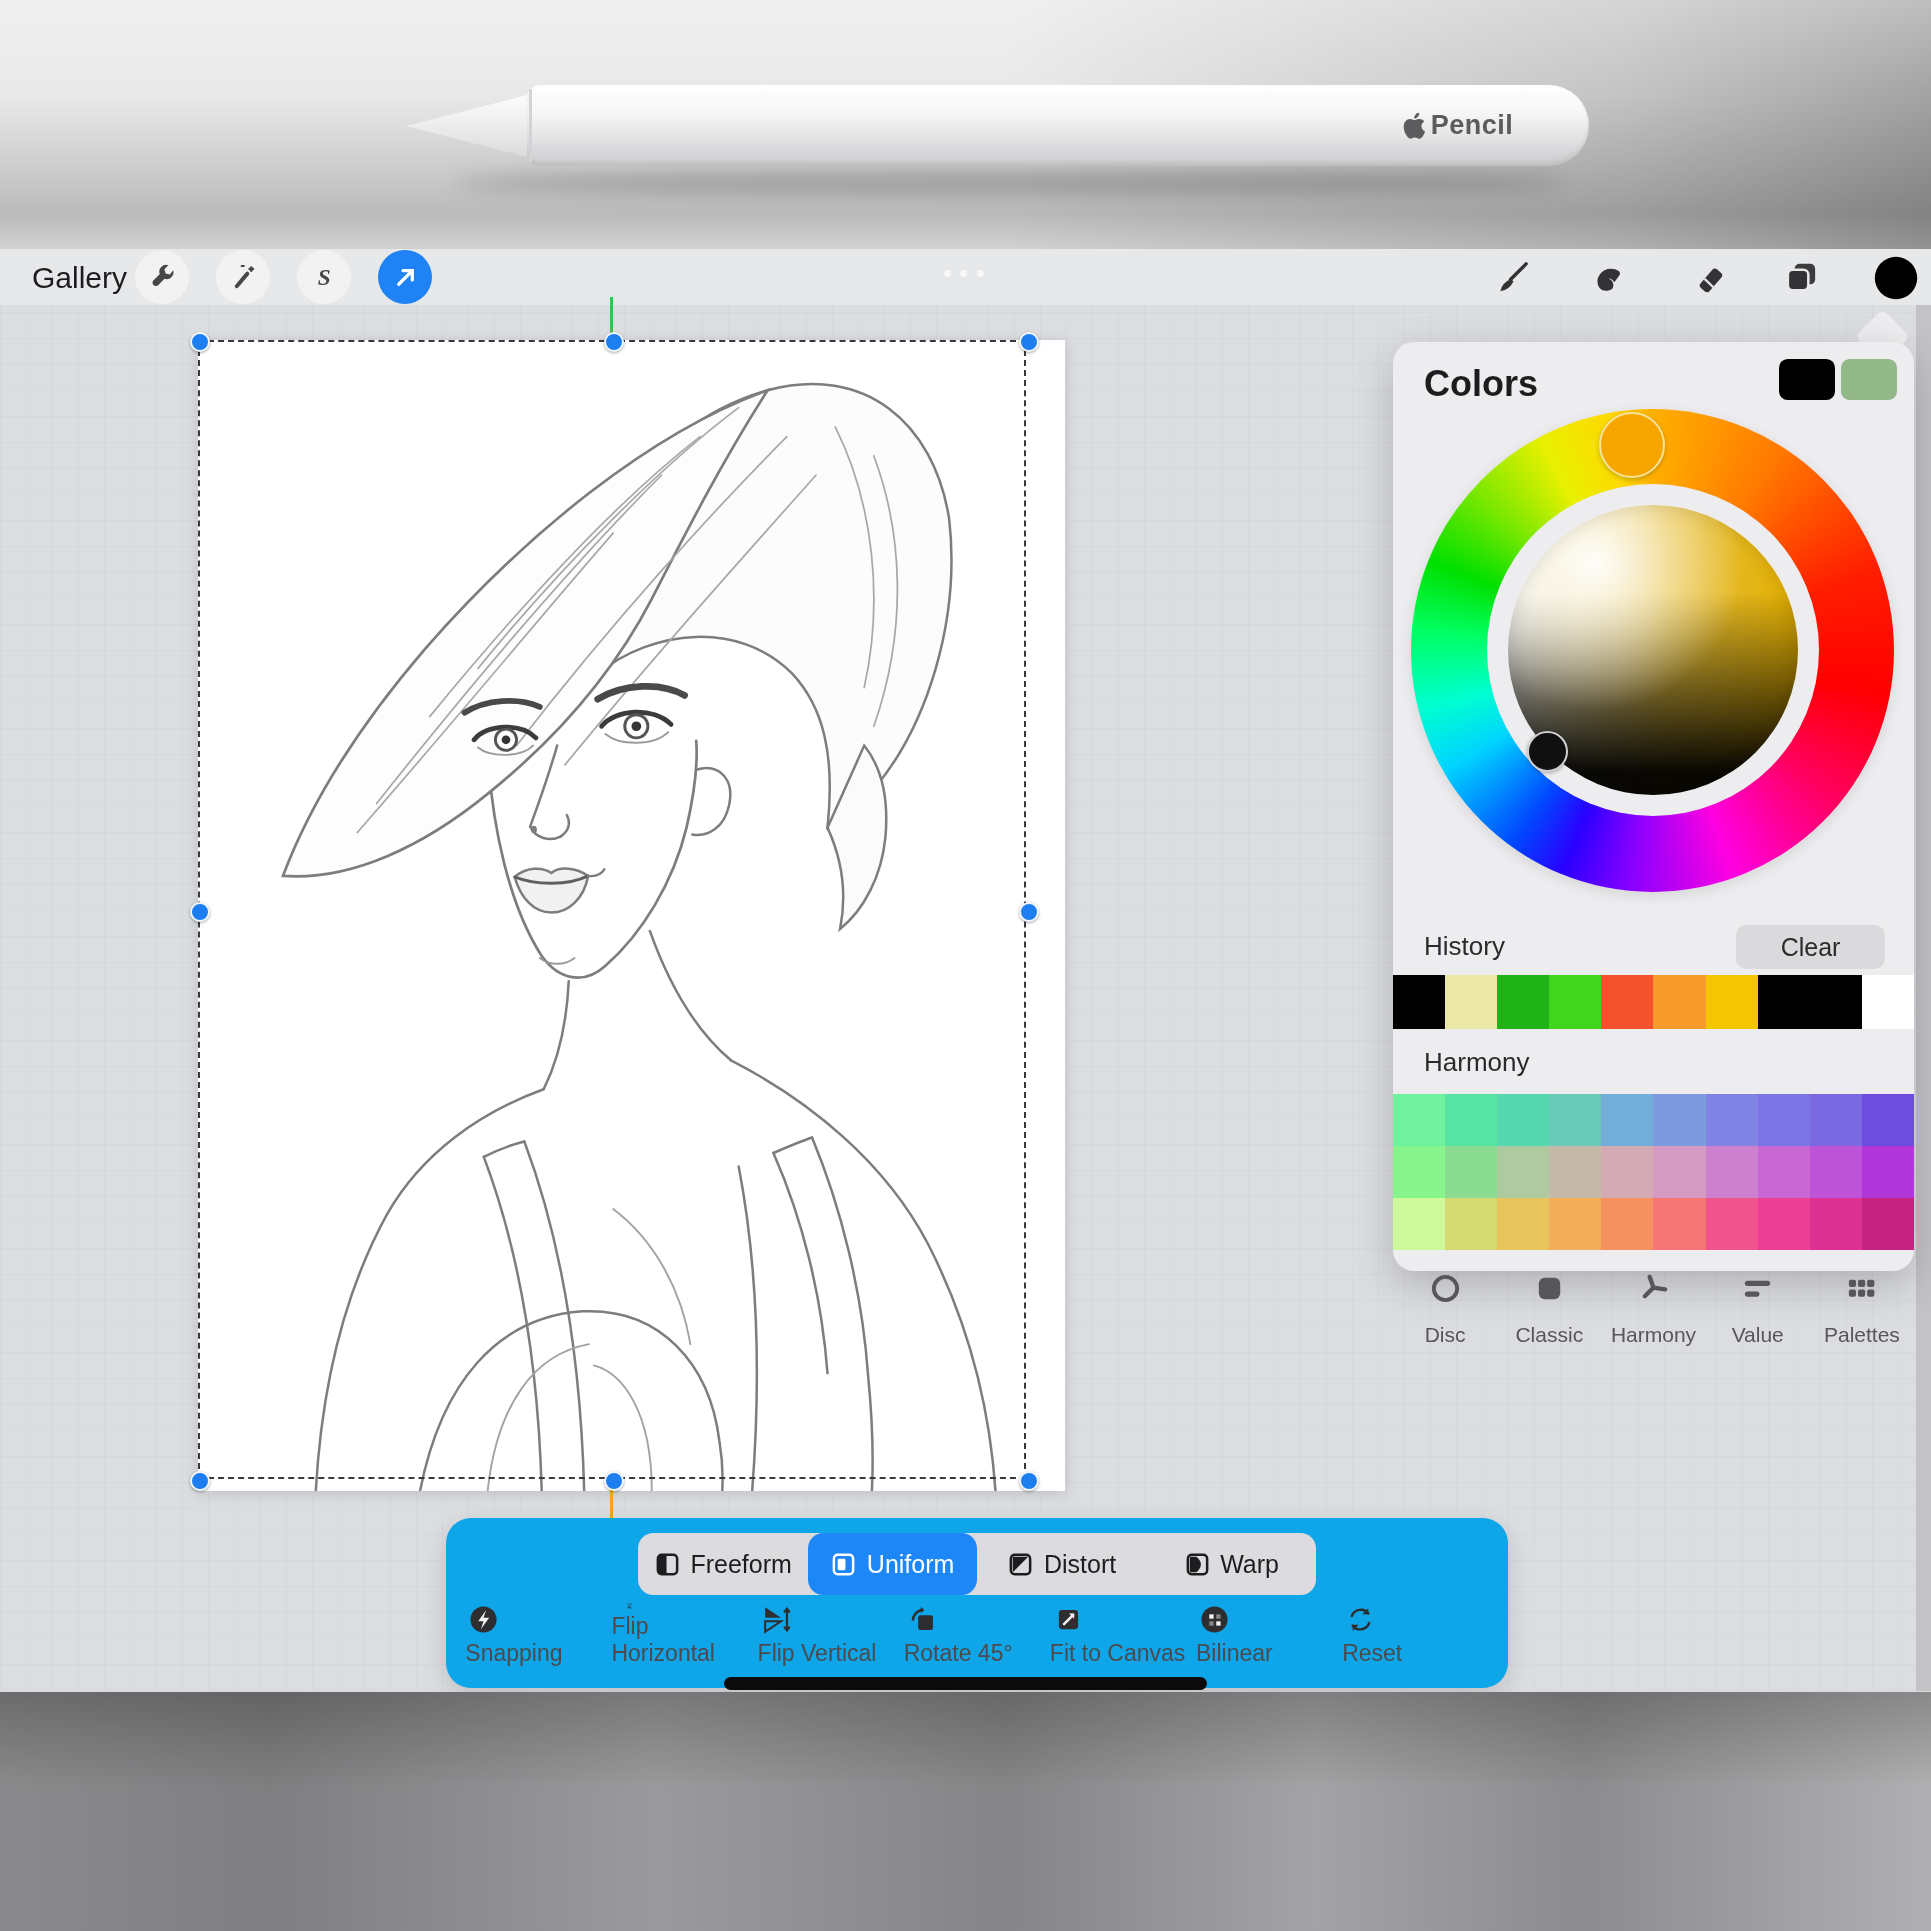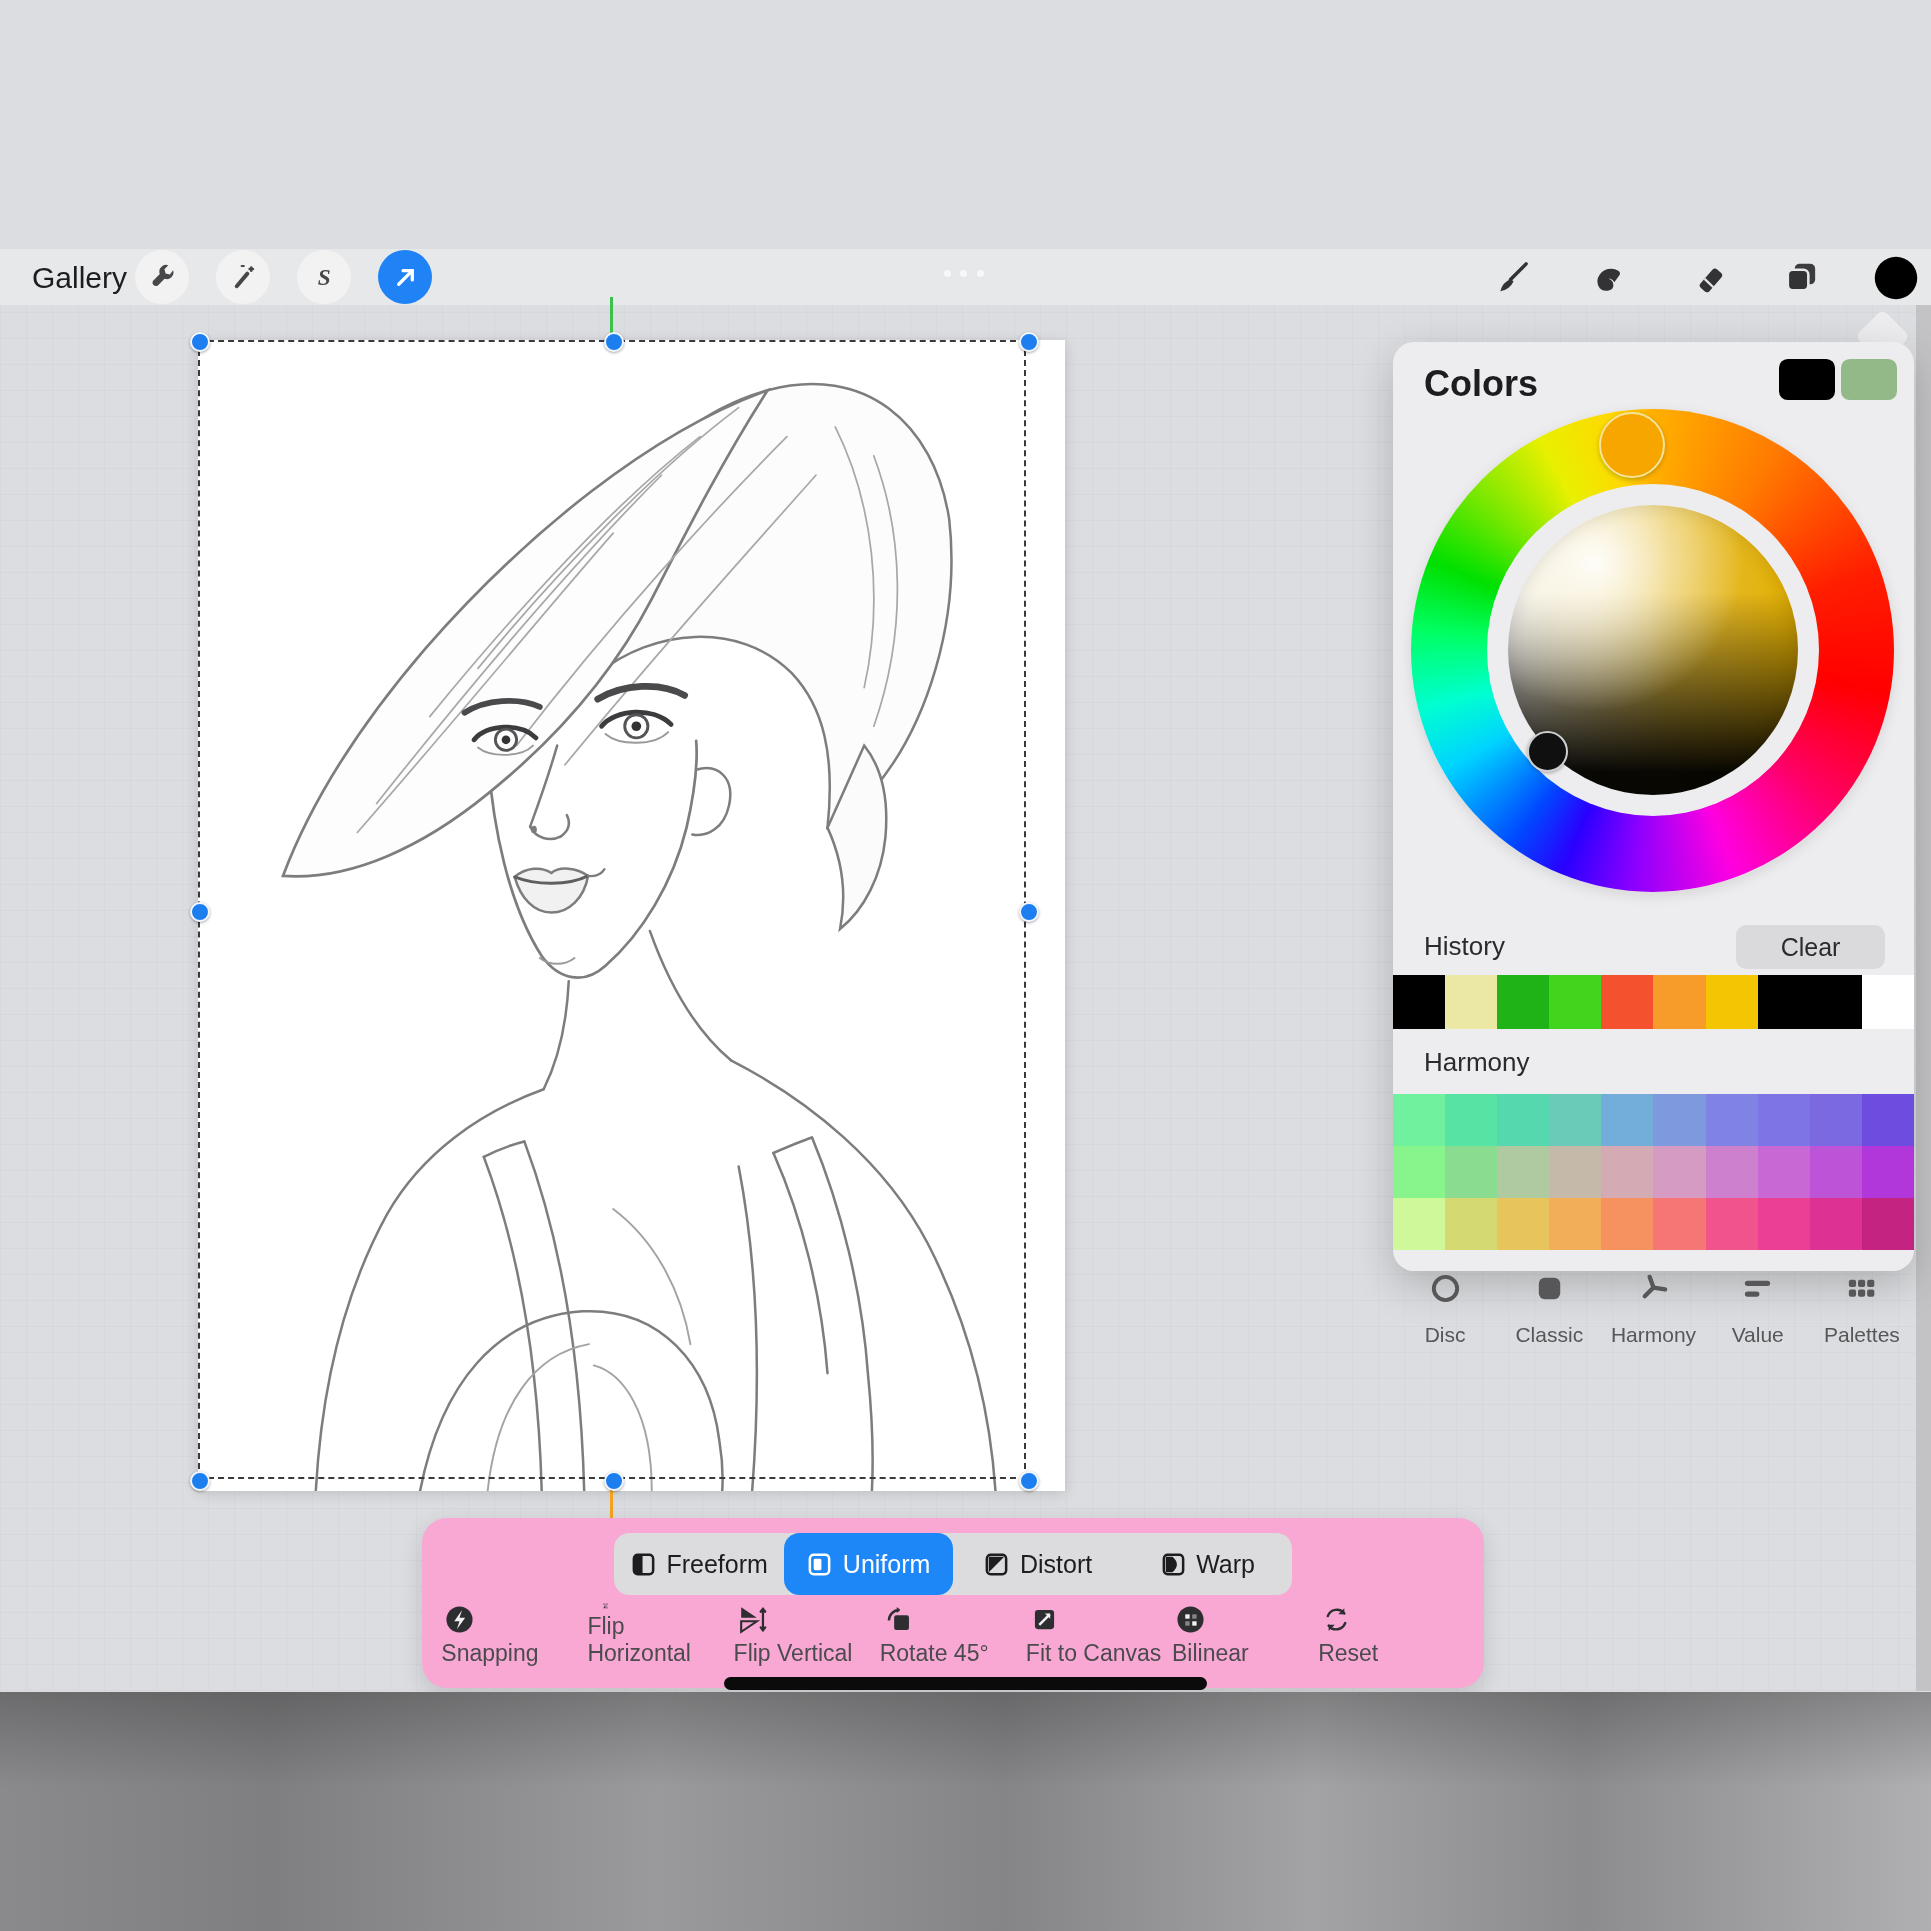--- a/index.html
+++ b/index.html
@@ -86,22 +86,22 @@
   .hist-row{position:absolute;left:0;top:633px;width:521px;height:54px;display:flex;}
   .hswatch{flex:1;height:54px;}
   .flourish-grid{position:absolute;left:0;top:752px;width:521px;height:156px;
     display:grid;grid-template-columns:repeat(10,1fr);grid-template-rows:repeat(3,1fr);}
   .color-tabs{position:absolute;left:0;top:929px;width:521px;height:77px;display:flex;}
   .ctab{flex:1;display:flex;flex-direction:column;align-items:center;gap:17px;color:#57575a;}
   .ctab svg{display:block;}
   .ctab span{font-size:21px;}
 
   
-  .tpanel{position:absolute;left:422px;top:1518px;width:1062px;height:170px;border-radius:25px;
-    background:#f9a8d4;box-shadow:0 7.7px 25px rgba(0,0,0,.13);}
+  .tpanel{position:absolute;left:446px;top:1518px;width:1062px;height:170px;border-radius:25px;
+    background:#0ea5e9;box-shadow:0 7.7px 25px rgba(0,0,0,.13);}
   .segment-bar{position:absolute;left:192px;top:15.4px;width:678px;height:62px;border-radius:15.4px;
     background:#dcdcdf;display:flex;align-items:stretch;}
   .segment{flex:1;display:flex;align-items:center;justify-content:center;gap:9.7px;
     font-size:25px;color:#1d1d1f;border-radius:15.4px;}
   .segment.active{background:#1e87f7;color:#ffffff;}
   .actions{position:absolute;left:19.3px;top:85px;width:1023px;height:64px;display:flex;}
   .action{flex:1;display:flex;flex-direction:column;align-items:flex-start;gap:3.9px;color:#4b4b4e;}
   .action span{font-size:23px;color:#4b4b4e;}
   .action svg{display:block;color:#房;}
 
@@ -111,20 +111,32 @@
   .band-bottom{position:absolute;left:0;top:1692px;width:1931px;height:239px;
     background:
       linear-gradient(to bottom, rgba(0,0,0,.22) 0%, rgba(0,0,0,0) 40%),
       linear-gradient(to right, #8a8a8c 0%, #7f7f81 14%, #9a9a9c 34%, #858587 52%, #a3a3a5 68%, #8c8c8e 82%, #b0b0b2 100%);}
 </style>
 </head>
 <body>
 
 <div id="stage">
 
+  <div class="band-top">
+    <div class="pencil-shadow"></div>
+    <div class="pencil-tip"></div>
+    <div class="pencil-body"></div>
+    <div class="pencil-seam"></div>
+    <div class="pencil-label">
+      <svg width="23" height="27" viewBox="0 0 24 28">
+        <path fill="#5c5c5e" d="M16.6 4.8c-1 1.2-2.6 2-3.9 1.9-.2-1.5.5-3 1.4-4C15 1.6 16.7.8 18 .8c.1 1.5-.5 2.9-1.4 4zM18 7.2c-2.2-.1-4 1.2-5 1.2-1.1 0-2.7-1.2-4.5-1.1-2.3 0-4.4 1.3-5.6 3.4-2.4 4.1-.6 10.3 1.7 13.6 1.1 1.7 2.5 3.5 4.3 3.4 1.7-.1 2.4-1.1 4.5-1.1s2.7 1.1 4.5 1.1c1.9 0 3.1-1.7 4.2-3.3.9-1.2 1.6-2.6 2.1-4.1-4.6-1.8-5.4-8.3-.9-10.6-1.2-1.6-3.1-2.5-5.3-2.5z"></path>
+      </svg>
+      <span>Pencil</span>
+    </div>
+  </div>
 
   <div class="toolbar">
     <div class="gallery">Gallery</div>
 
     <div class="tool-circle" style="left:135px">
       <svg width="31" height="31" viewBox="0 0 32 32">
         <path fill="currentColor" d="M27 8.6a7 7 0 0 1-8.9 8.7L12 23.4a3.5 3.5 0 1 1-4.9-4.9l6.1-6.1A7 7 0 0 1 22 3.3l-4 4.2 1.2 4.3 4.4 1.2z"></path>
       </svg>
     </div>
     <div class="tool-circle" style="left:216px">

